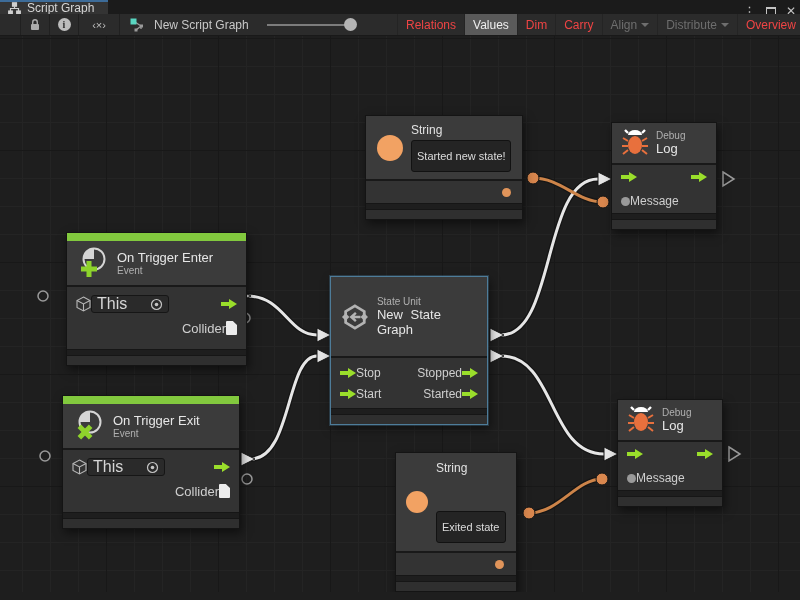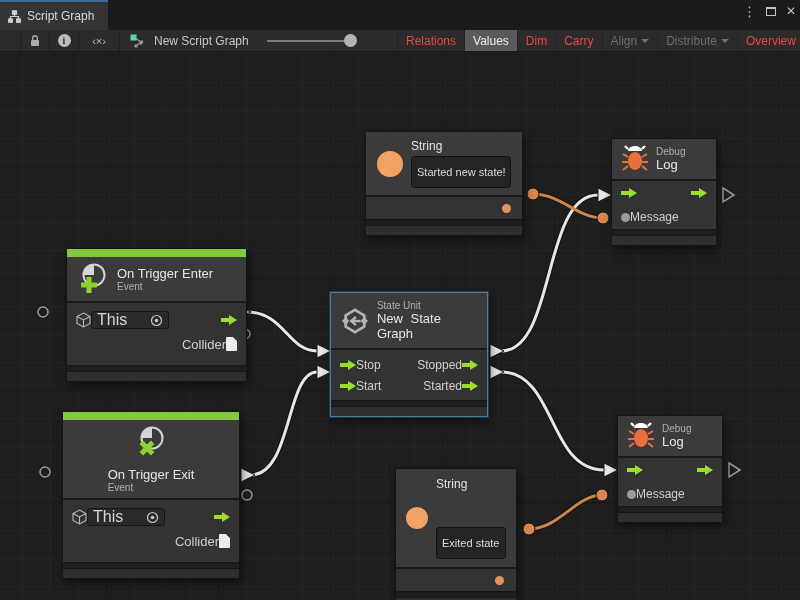--- a/index.html
+++ b/index.html
@@ -1,20 +1,20 @@
 <!DOCTYPE html>
 <html><head>
 <meta charset="utf-8">
 <style>
   * { margin:0; padding:0; box-sizing:border-box; }
   body { font-family:"Liberation Sans", sans-serif; background:#111; }
   .window { position:relative; width:800px; height:600px; background:#1e1e1e; overflow:hidden; }
 
   
-  .tabbar { position:relative; height:30px; background:#1b1b1b; display:flex; align-items:stretch; }
+  .tabbar { position:relative; height:14px; background:#1b1b1b; display:flex; align-items:stretch; }
   .tab { display:flex; align-items:center; gap:6px; padding:0 14px 0 8px; background:#343434; border-top:2px solid #3d6c99; color:#d6d6d6; font-size:12px; }
   .win-controls { position:absolute; right:4px; top:0; height:22px; display:flex; align-items:center; gap:10px; color:#c3c3c3; }
   .wc-menu { font-size:13px; line-height:1; }
   .wc-max { width:10px; height:9px; border:1px solid #c3c3c3; border-top:2px solid #c3c3c3; }
   .wc-close { font-size:12px; line-height:1; }
 
   
   .toolbar { position:relative; height:22px; background:#2b2b2b; border-bottom:1px solid #191919; display:flex; align-items:center; font-size:12px; color:#c8c8c8; overflow:hidden; }
   .tsep { width:1px; height:22px; background:#202020; }
   .ticon { display:flex; align-items:center; justify-content:center; width:28px; height:22px; }
@@ -287,21 +287,21 @@
         <div class="row" style="height:26px; justify-content:flex-end;">
           <span class="plabel" style="font-size:13px;">Collider</span>
           <span class="file-icon"></span>
         </div>
       </div>
       <div class="n-gap"></div>
         <div class="n-foot"></div>
     </div>
 
     <div class="node selected" style="left:330px; top:240px; width:158px;">
-      <div class="n-head" style="padding:7px 10px;">
+      <div class="n-head" style="padding:19px 10px;">
         <svg width="30" height="30" viewBox="0 0 30 30">
           <path d="M15 3 L25 9 V21 L15 27 L5 21 V9 Z" fill="none" stroke="#b3b3b3" stroke-width="3"></path>
           <polygon points="1,15 5,11 9,15 5,19" fill="#b3b3b3"></polygon>
           <polygon points="21,15 25,11 29,15 25,19" fill="#b3b3b3"></polygon>
           <path d="M21 15 H13 M16 10.5 L11 15 L16 19.5" fill="none" stroke="#b3b3b3" stroke-width="2.6"></path>
         </svg>
         <div>
           <div class="n-sub">State Unit</div>
           <div class="n-title-lg" style="word-spacing:4px;">New State Graph</div>
         </div>
@@ -329,21 +329,21 @@
               <path d="M0 3h8V0l8 5-8 5V7H0z" fill="#9ade2b"></path>
             </svg>
         </div>
       </div>
       <div class="n-gap"></div>
         <div class="n-foot"></div>
     </div>
 
     <div class="node" style="left:62px; top:359px; width:178px;">
       <div class="n-strip"></div>
-      <div class="n-head" style="padding:5px 10px;flex-direction:column;">
+      <div class="n-head" style="padding:5px 10px;">
         <svg width="32" height="34" viewBox="0 0 32 34">
           <circle cx="17" cy="13" r="10.5" fill="none" stroke="#d5d5d5" stroke-width="2"></circle>
           <path d="M17,13 L17,2.5 A10.5,10.5 0 0 0 6.5,13 Z" fill="#d5d5d5"></path>
           <g fill="#8ed32c" transform="rotate(45 12 23)">
               <rect x="4" y="20.5" width="16" height="5"></rect>
               <rect x="9.5" y="15" width="5" height="16"></rect>
             </g>
         </svg>
         <div>
           <div class="n-title-lg">On Trigger Exit</div>

